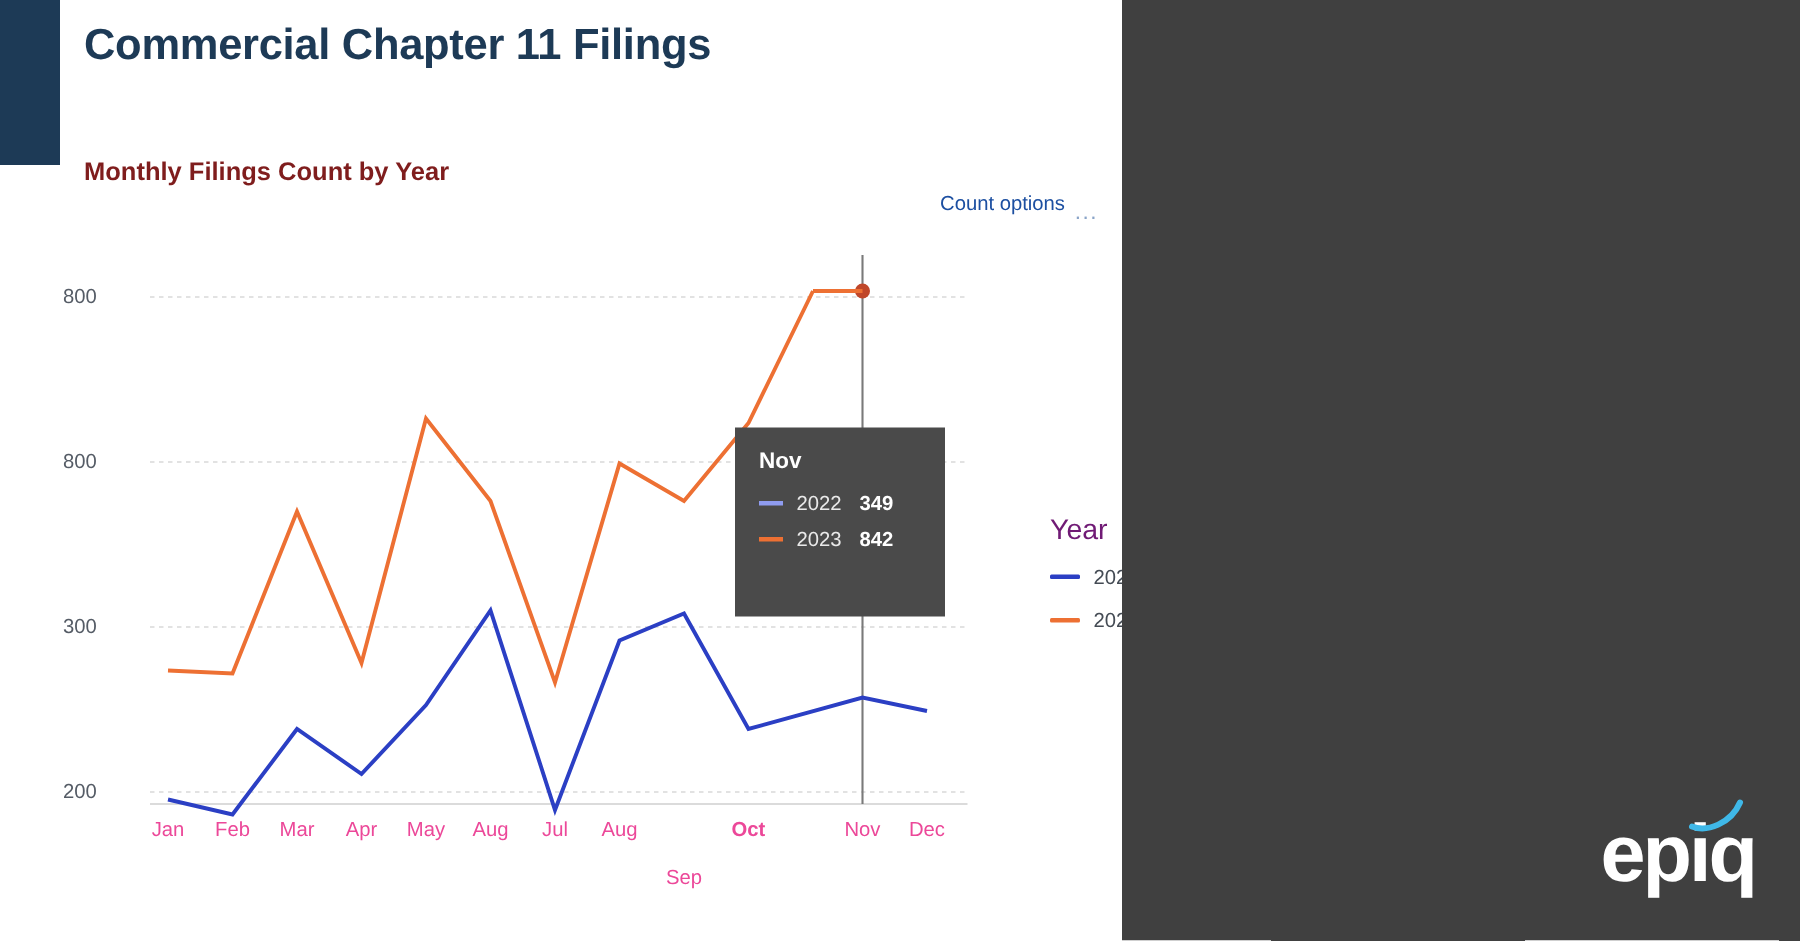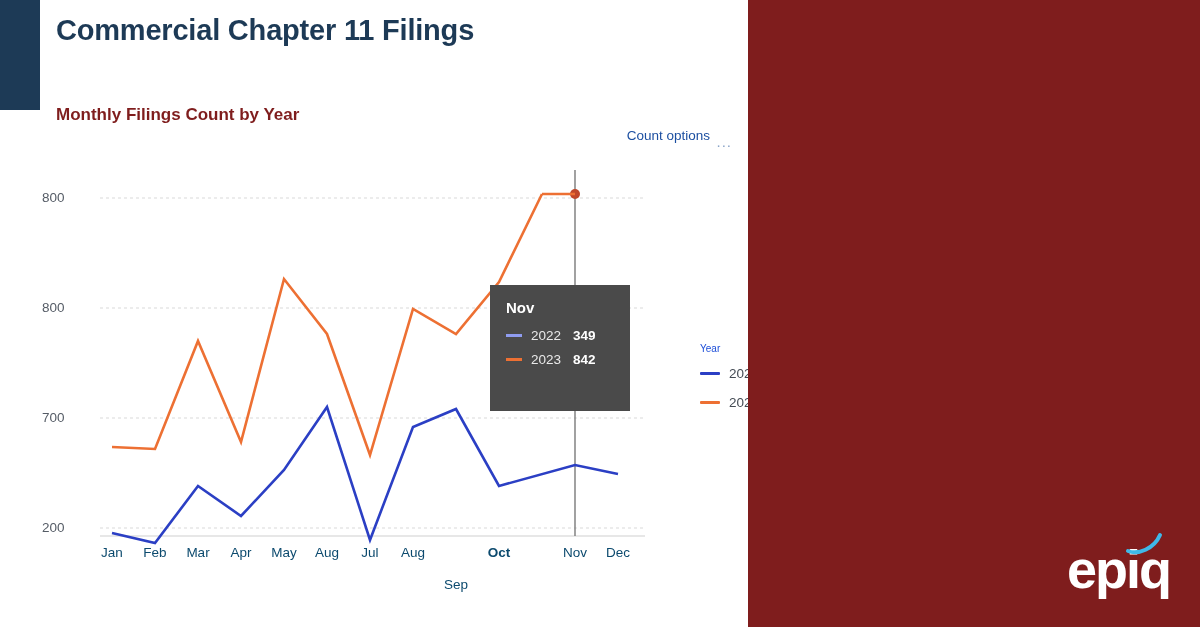--- a/index.html
+++ b/index.html
@@ -12,21 +12,21 @@
   #root { position: relative; width: 1200px; height: 627px; background: #ffffff; }
 
   
   .left-strip {
     position: absolute; left: 0; top: 0; width: 40px; height: 110px;
     background: #1d3a56;
   }
   
   .right-panel {
     position: absolute; right: 0; top: 0; width: 452px; height: 627px;
-    background: #7f1d1d;
+    background: #404040;
   }
 
   
   .title {
     position: absolute; left: 56px; top: 14px;
     font-size: 29px; font-weight: bold; color: #1d3a56; letter-spacing: -0.2px;
   }
   .subtitle {
     position: absolute; left: 56px; top: 58px;
     font-size: 17px; font-weight: bold; color: #1d3a56;
@@ -55,28 +55,28 @@
     position: absolute; left: 60px; top: 75px; width: 565px; height: 425px;
   }
   .plot-svg { position: absolute; left: 0; top: 0; }
 
   .ytick {
     position: absolute; width: 46px; 
     font-size: 13.5px; color: #555c66;
   }
   .xtick {
     position: absolute; text-align: center; width: 46px;
-    font-size: 13.5px; color: #0c4a6e;
+    font-size: 13.5px; color: #ec4899;
   }
 
   
   .legend {
     position: absolute; left: 660px; top: 248px; width: 80px;
   }
-  .legend-title { font-size: 10px; color: #1d4ed8; margin-bottom: 12px; }
+  .legend-title { font-size: 19px; color: #701a75; margin-bottom: 12px; }
   .legend-row { display: flex; align-items: center; margin-bottom: 14px; }
   .legend-swatch { width: 20px; height: 3px; margin-right: 9px; border-radius: 1px; }
   .legend-label { font-size: 13.5px; color: #444b54; }
 
   
   .tooltip {
     position: absolute; left: 450px; top: 190px; width: 140px; height: 126px;
     background: #4a4a4a; color: #ffffff; padding: 14px 16px 10px 16px;
   }
   .tt-title { font-size: 15px; font-weight: bold; margin-bottom: 12px; }
@@ -127,21 +127,21 @@
         <polyline fill="none" stroke="#ed7033" stroke-width="2.6" points="12,277 55,279 98,171 141,272 184,109 227,164 270,285 313,139 356,164 399,112 442,24"></polyline>
         <circle cx="475" cy="24" r="5" fill="#c0472a"></circle>
 
         <line x1="442" y1="24" x2="475" y2="24" stroke="#ed7033" stroke-width="2.6"></line>
 
         <polyline fill="none" stroke="#2b3fc4" stroke-width="2.6" points="12,363 55,373 98,316 141,346 184,300 227,237 270,370 313,257 356,239 399,316 475,295 518,304"></polyline>
       </svg>
 
       <div class="ytick" style="left:-58px; top:20px;">800</div>
       <div class="ytick" style="left:-58px; top:130px;">800</div>
-      <div class="ytick" style="left:-58px; top:240px;">700</div>
+      <div class="ytick" style="left:-58px; top:240px;">300</div>
       <div class="ytick" style="left:-58px; top:350px;">200</div>
 
       <div class="xtick" style="left:-11px; top:375px;">Jan</div>
       <div class="xtick" style="left:32px; top:375px;">Feb</div>
       <div class="xtick" style="left:75px; top:375px;">Mar</div>
       <div class="xtick" style="left:118px; top:375px;">Apr</div>
       <div class="xtick" style="left:161px; top:375px;">May</div>
       <div class="xtick" style="left:204px; top:375px;">Aug</div>
       <div class="xtick" style="left:247px; top:375px;">Jul</div>
       <div class="xtick" style="left:290px; top:375px;">Aug</div>

